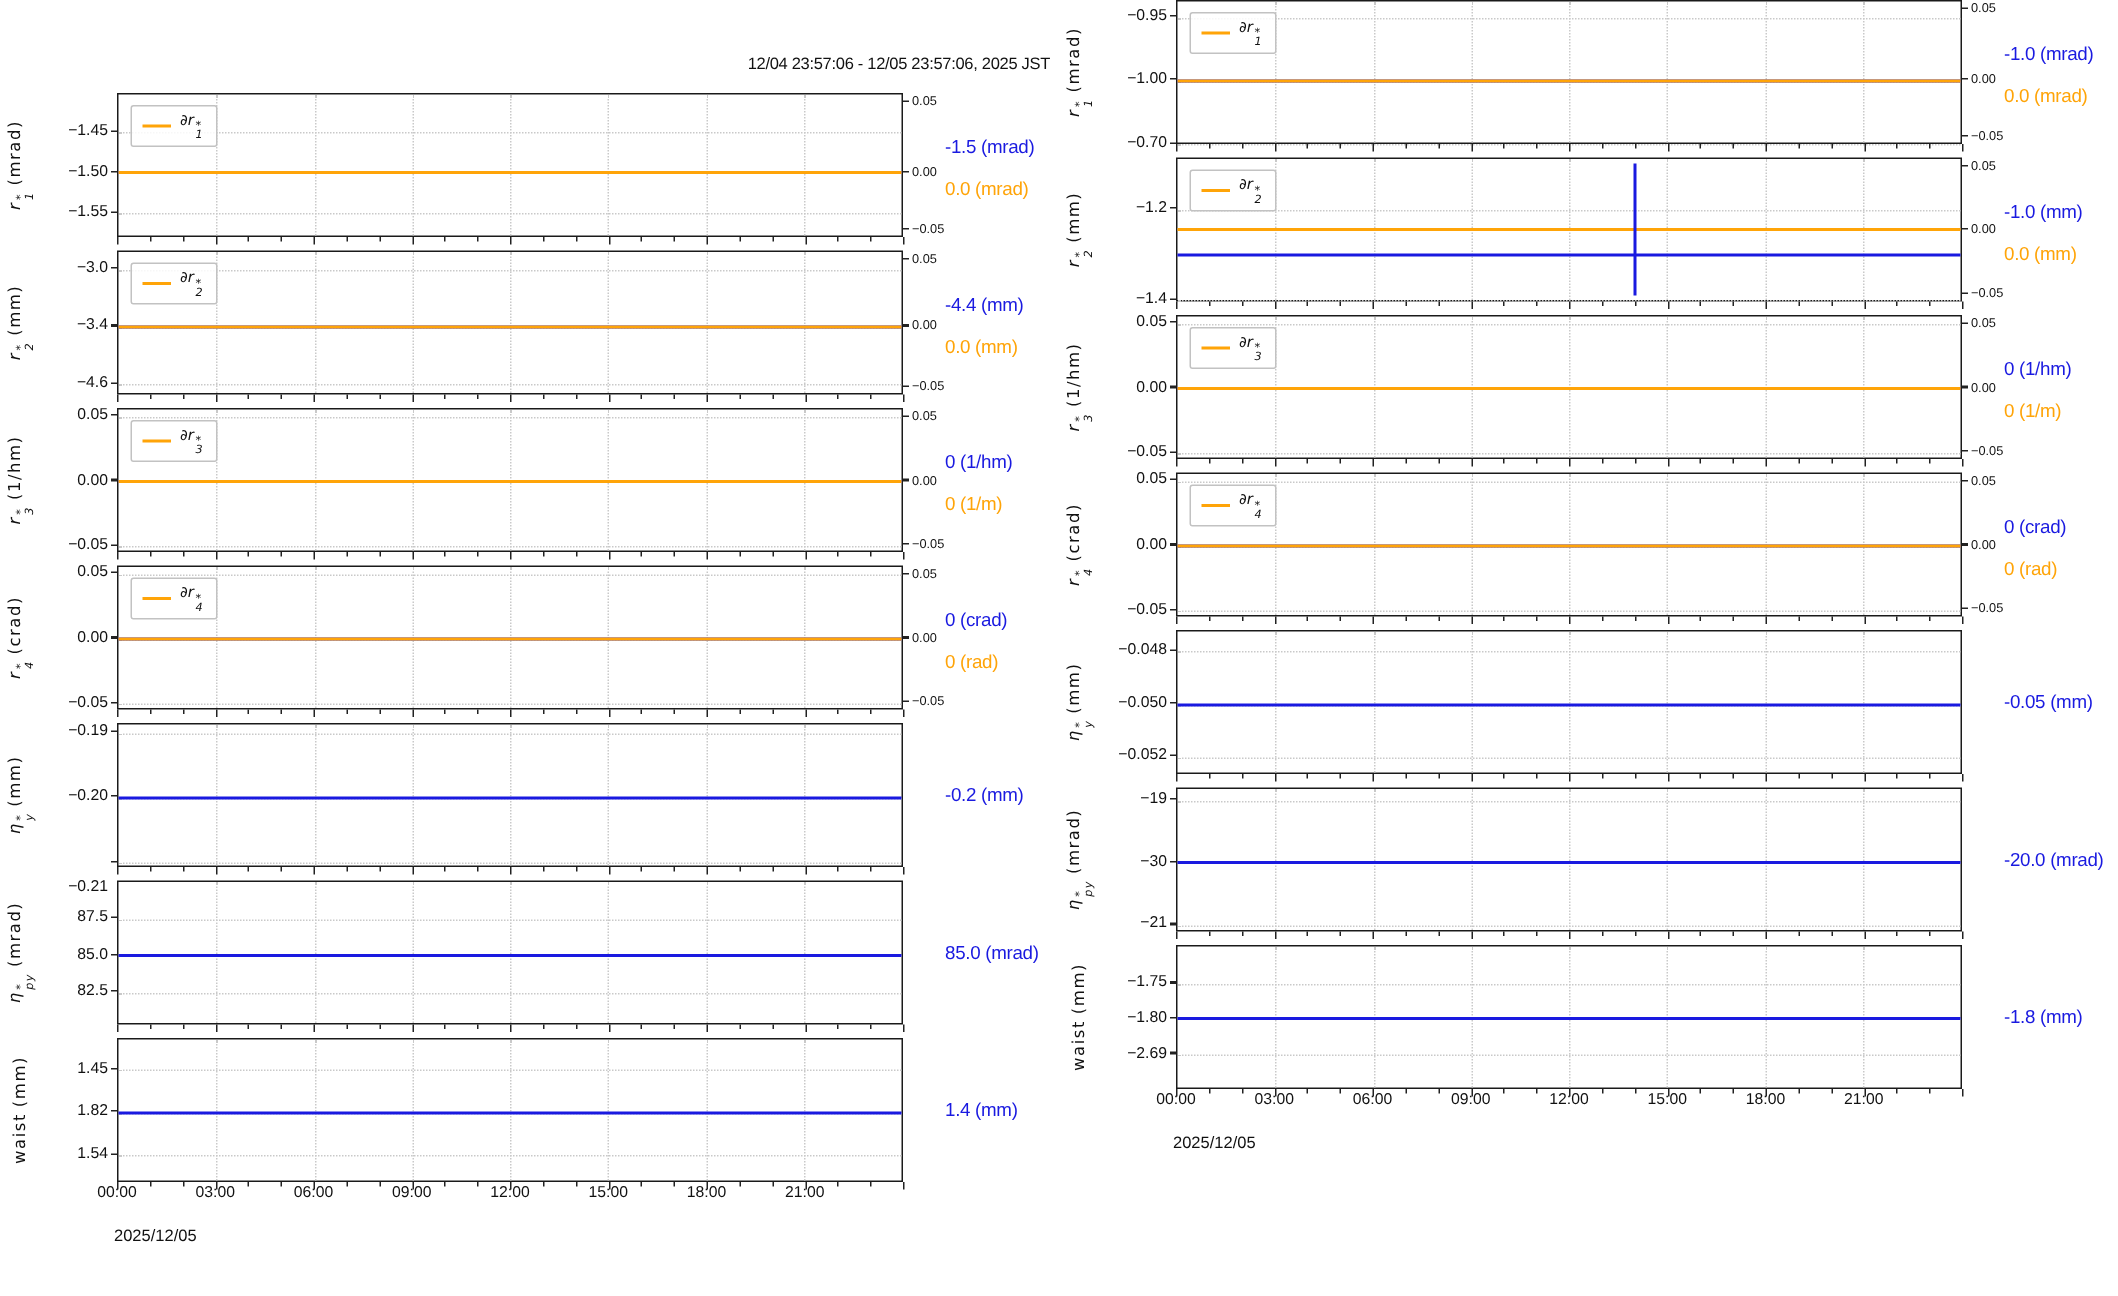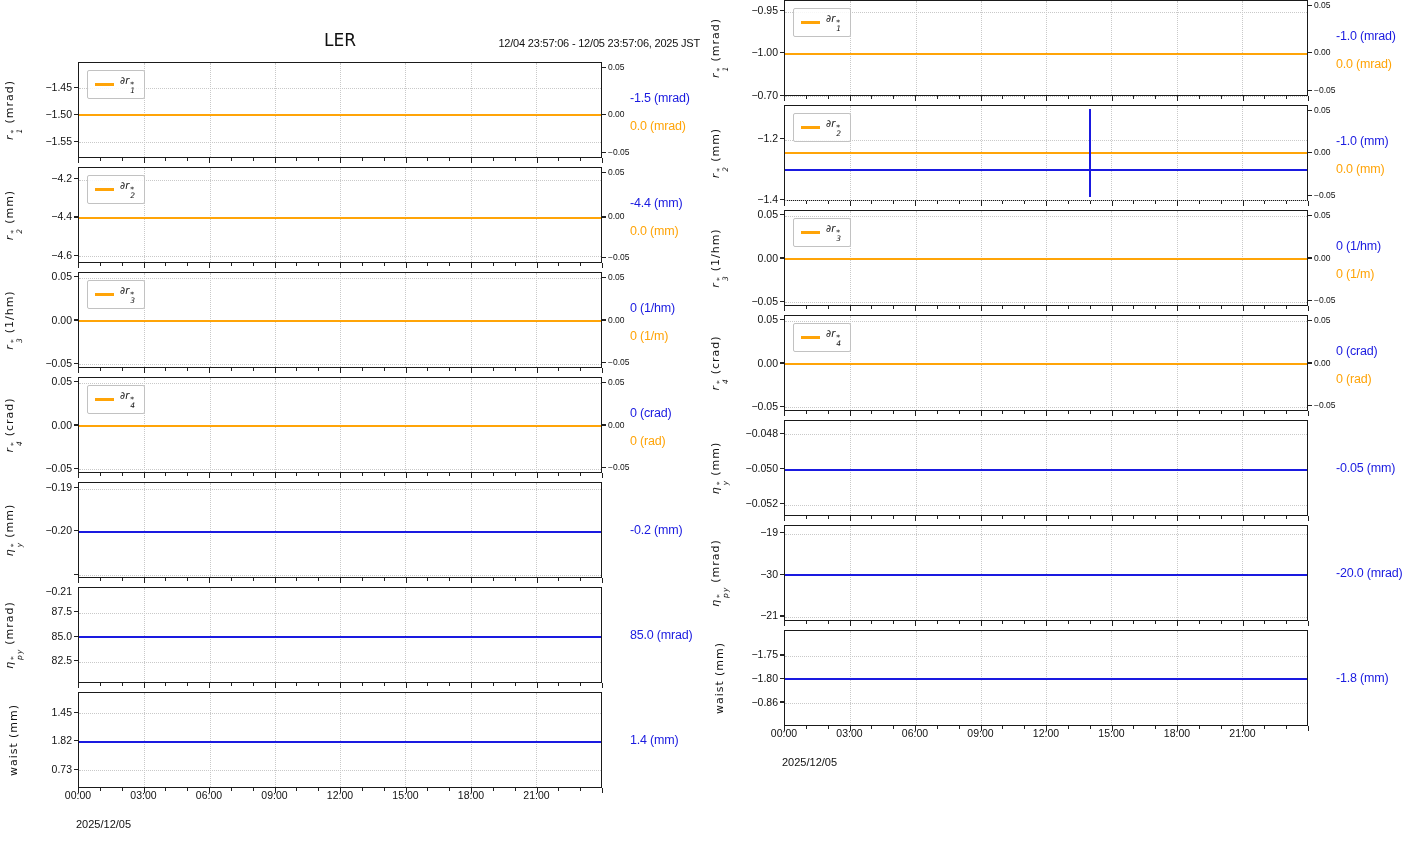--- a/index.html
+++ b/index.html
@@ -42,21 +42,20 @@
   .xlab{position:absolute;top:1px;transform:translateX(-50%);font-size:10.5px;color:#111;}
   .date-label{margin-top:13px;padding-left:76px;font-size:11px;color:#111;}
 </style>
 </head>
 <body>
 
 <div class="root">
 
   <section class="column">
     <header class="col-header">
-      <div class="col-title">LER</div>
       <div class="col-timerange">12/04 23:57:06 - 12/05 23:57:06, 2025 JST</div>
     </header>
     <div class="panels">
         <div class="panel">
           <div class="ylab">
             <span class="rot"><span class="mit">r</span><span class="stack">
                 <span>*</span>
                 <span>1</span>
               </span><span class="unit">(mrad)</span></span>
           </div>
@@ -121,23 +120,23 @@
           <div class="readout" style="top: 35.52px; color: rgb(26, 26, 224);">-1.5 (mrad)</div>
           <div class="readout" style="top: 64.32px; color: rgb(255, 164, 8);">0.0 (mrad)</div>
         </div>
         <div class="panel">
           <div class="ylab">
             <span class="rot"><span class="mit">r</span><span class="stack">
                 <span>*</span>
                 <span>2</span>
               </span><span class="unit">(mm)</span></span>
           </div>
-          <div class="ytick" style="top: 5.02px;">−4.2</div>
+          <div class="ytick" style="top: 5.02px;">−3.0</div>
           <div class="ytickmark" style="top: 10.92px;"></div>
-          <div class="ytick" style="top: 43.42px;">−4.4</div>
+          <div class="ytick" style="top: 43.42px;">−3.4</div>
           <div class="ytickmark" style="top: 49.32px;"></div>
           <div class="ytick" style="top: 81.82px;">−4.6</div>
           <div class="ytickmark" style="top: 87.72px;"></div>
           <div class="box">
             <div class="vgrid" style="left: 12.5%;"></div>
             <div class="vgrid" style="left: 25%;"></div>
             <div class="vgrid" style="left: 37.5%;"></div>
             <div class="vgrid" style="left: 50%;"></div>
             <div class="vgrid" style="left: 62.5%;"></div>
             <div class="vgrid" style="left: 75%;"></div>
@@ -432,21 +431,21 @@
           <div class="readout" style="top: 48px; color: rgb(26, 26, 224);">85.0 (mrad)</div>
         </div>
         <div class="panel">
           <div class="ylab">
             <span class="rot"><span>waist</span><span class="unit">(mm)</span></span>
           </div>
           <div class="ytick" style="top: 13.7255px;">1.45</div>
           <div class="ytickmark" style="top: 19.6255px;"></div>
           <div class="ytick" style="top: 42.2122px;">1.82</div>
           <div class="ytickmark" style="top: 48.1122px;"></div>
-          <div class="ytick" style="top: 70.6988px;">0.73</div>
+          <div class="ytick" style="top: 70.6988px;">1.54</div>
           <div class="ytickmark" style="top: 76.5988px;"></div>
           <div class="box">
             <div class="vgrid" style="left: 12.5%;"></div>
             <div class="vgrid" style="left: 25%;"></div>
             <div class="vgrid" style="left: 37.5%;"></div>
             <div class="vgrid" style="left: 50%;"></div>
             <div class="vgrid" style="left: 62.5%;"></div>
             <div class="vgrid" style="left: 75%;"></div>
             <div class="vgrid" style="left: 87.5%;"></div>
             <div class="hgrid" style="top: 20.2255px;"></div>
@@ -874,21 +873,21 @@
           <div class="readout" style="top: 48px; color: rgb(26, 26, 224);">-20.0 (mrad)</div>
         </div>
         <div class="panel">
           <div class="ylab">
             <span class="rot"><span>waist</span><span class="unit">(mm)</span></span>
           </div>
           <div class="ytick" style="top: 18.4412px;">−1.75</div>
           <div class="ytickmark" style="top: 24.3412px;"></div>
           <div class="ytick" style="top: 41.9706px;">−1.80</div>
           <div class="ytickmark" style="top: 47.8706px;"></div>
-          <div class="ytick" style="top: 65.5px;">−0.86</div>
+          <div class="ytick" style="top: 65.5px;">−2.69</div>
           <div class="ytickmark" style="top: 71.4px;"></div>
           <div class="box">
             <div class="vgrid" style="left: 12.5%;"></div>
             <div class="vgrid" style="left: 25%;"></div>
             <div class="vgrid" style="left: 37.5%;"></div>
             <div class="vgrid" style="left: 50%;"></div>
             <div class="vgrid" style="left: 62.5%;"></div>
             <div class="vgrid" style="left: 75%;"></div>
             <div class="vgrid" style="left: 87.5%;"></div>
             <div class="hgrid" style="top: 24.9412px;"></div>

